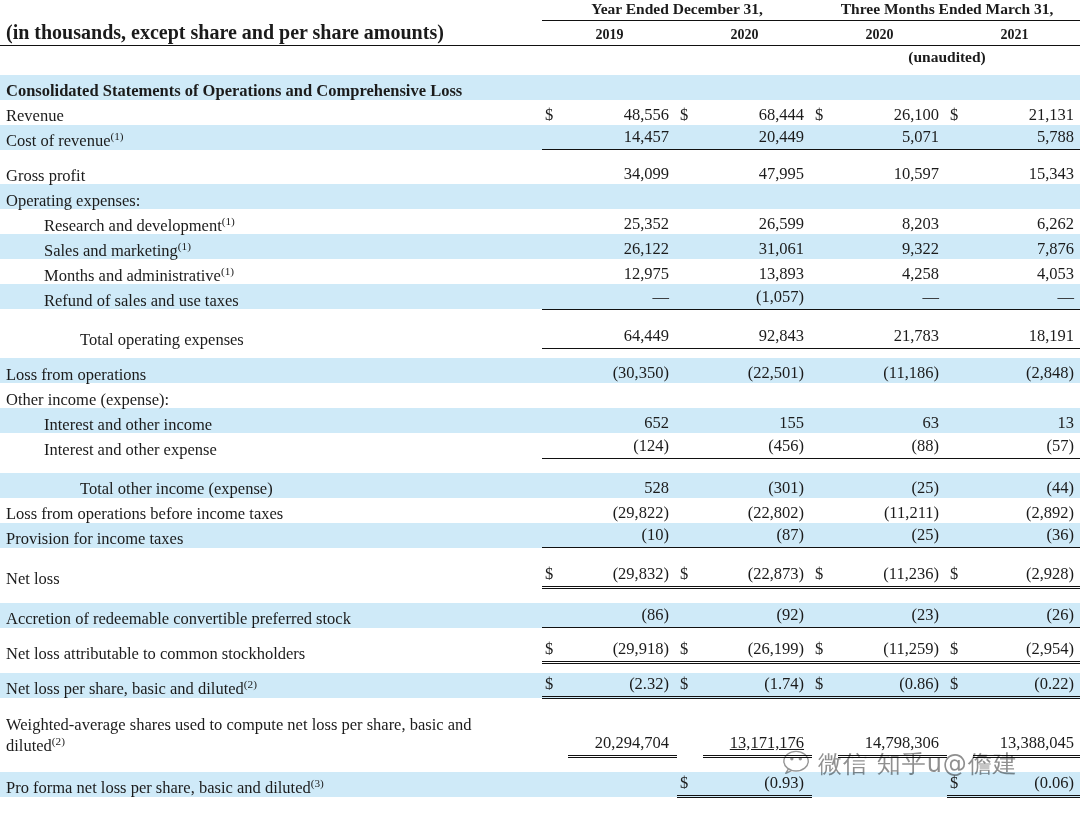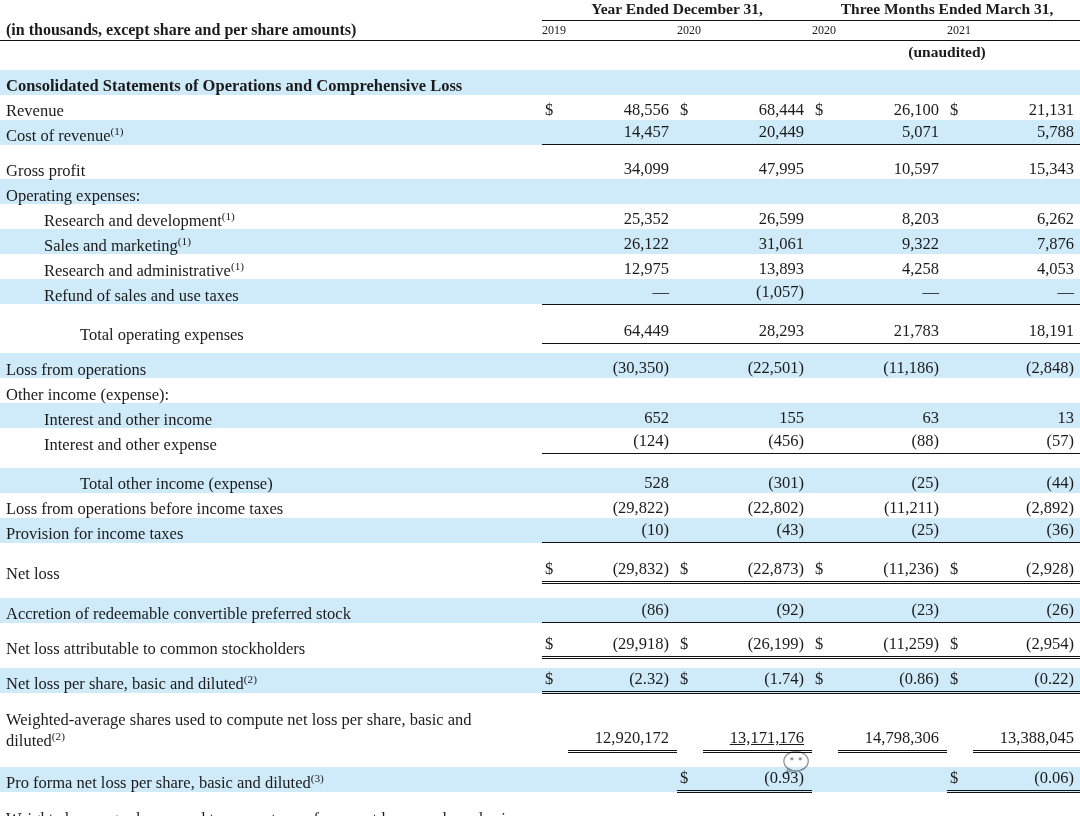--- a/index.html
+++ b/index.html
@@ -81,35 +81,36 @@
   .rule-double .cur, .rule-double .num {
     border-bottom: 3.5px double #111;
     padding-bottom: 2px;
   }
 
   
   .hdr-unit {
     padding-left: 6px;
     white-space: nowrap;
     font-weight: bold;
-    font-size: 16px;
+    font-size: 20px;
     border-bottom: 1.6px solid #111;
     padding-bottom: 1px;
   }
   .hdr-group {
     text-align: center;
     font-weight: bold;
     font-size: 15.5px;
     border-bottom: 1.6px solid #111;
     padding-bottom: 2px;
     white-space: nowrap;
   }
   .hdr-year {
-    font-weight: normal;
-    font-size: 12px;
+    text-align: center;
+    font-weight: bold;
+    font-size: 14px;
     border-bottom: 1.6px solid #111;
     padding-bottom: 2px;
     white-space: nowrap;
   }
   .hdr-unaudited {
     text-align: center;
     font-weight: bold;
     font-size: 15.5px;
     white-space: nowrap;
     padding-top: 2px;
@@ -274,21 +275,21 @@
           <td class="num">26,122</td>
     <td class="cur"></td>
           <td class="num">31,061</td>
     <td class="cur"></td>
           <td class="num">9,322</td>
     <td class="cur"></td>
           <td class="num">7,876</td>
   </tr>
 
   <tr class="plain row-h">
-    <td class="label ind1"><span>Research and administrative</span><sup>(1)</sup></td>
+    <td class="label ind1"><span>Months and administrative</span><sup>(1)</sup></td>
     <td class="cur"></td>
           <td class="num">12,975</td>
     <td class="cur"></td>
           <td class="num">13,893</td>
     <td class="cur"></td>
           <td class="num">4,258</td>
     <td class="cur"></td>
           <td class="num">4,053</td>
   </tr>
 
@@ -306,21 +307,21 @@
 
   <tr class="spacer-row plain">
           <td colspan="9"></td>
         </tr>
 
   <tr class="plain row-h rule-single">
     <td class="label ind2">Total operating expenses</td>
     <td class="cur"></td>
           <td class="num">64,449</td>
     <td class="cur"></td>
-          <td class="num">28,293</td>
+          <td class="num">92,843</td>
     <td class="cur"></td>
           <td class="num">21,783</td>
     <td class="cur"></td>
           <td class="num">18,191</td>
   </tr>
 
   <tr class="spacer-row-sm plain">
           <td colspan="9"></td>
         </tr>
 
@@ -398,21 +399,21 @@
           <td class="num">(11,211)</td>
     <td class="cur"></td>
           <td class="num">(2,892)</td>
   </tr>
 
   <tr class="stripe row-h rule-single">
     <td class="label">Provision for income taxes</td>
     <td class="cur"></td>
           <td class="num">(10)</td>
     <td class="cur"></td>
-          <td class="num">(43)</td>
+          <td class="num">(87)</td>
     <td class="cur"></td>
           <td class="num">(25)</td>
     <td class="cur"></td>
           <td class="num">(36)</td>
   </tr>
 
   <tr class="spacer-row plain">
           <td colspan="9"></td>
         </tr>
 
@@ -478,21 +479,21 @@
 
   <tr class="spacer-row plain">
           <td colspan="9"></td>
         </tr>
 
   <tr class="plain">
     <td class="label wrap" style="line-height:1.25; padding-top:2px;">
       <span>Weighted-average shares used to compute net loss per share, basic and diluted</span><sup>(2)</sup>
     </td>
     <td class="cur"></td>
-    <td class="num" style="border-bottom:3.5px double #111; padding-bottom:2px;">12,920,172</td>
+    <td class="num" style="border-bottom:3.5px double #111; padding-bottom:2px;">20,294,704</td>
     <td class="cur"></td>
     <td class="num" style="border-bottom:3.5px double #111; padding-bottom:2px;text-decoration:underline;">13,171,176</td>
     <td class="cur"></td>
     <td class="num" style="border-bottom:3.5px double #111; padding-bottom:2px;">14,798,306</td>
     <td class="cur"></td>
     <td class="num" style="border-bottom:3.5px double #111; padding-bottom:2px;">13,388,045</td>
   </tr>
 
   <tr class="spacer-row plain">
           <td colspan="9"></td>
@@ -531,15 +532,16 @@
 </tbody>
     </table>
 
 <div id="watermark">
   <svg class="wm-logo" viewBox="0 0 64 64">
     <ellipse cx="30" cy="26" rx="26" ry="21" fill="none" stroke="#555" stroke-width="3"></ellipse>
     <path d="M14 42 L8 52 L20 46" fill="none" stroke="#555" stroke-width="3" stroke-linejoin="round"></path>
     <circle cx="21" cy="21" r="3.6" fill="#555"></circle>
     <circle cx="39" cy="21" r="3.6" fill="#555"></circle>
   </svg>
+  <span class="wm-text">微信 知乎u@儋建</span>
 </div>
 
 </div>
 
 </body></html>

